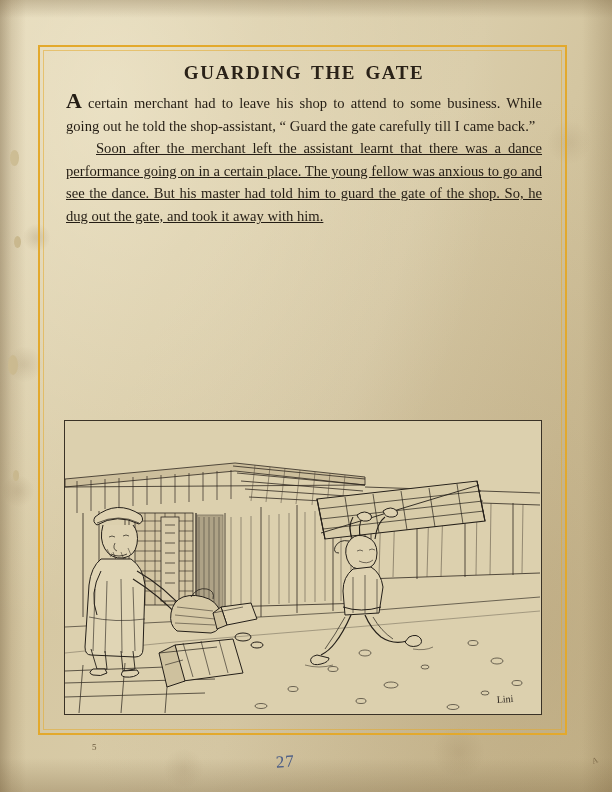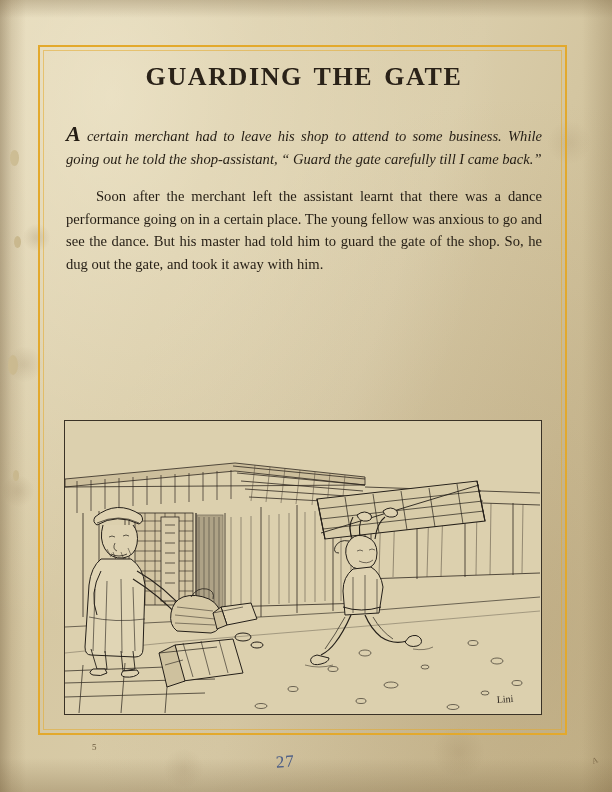--- a/index.html
+++ b/index.html
@@ -103,42 +103,41 @@
     left: 66px;
     top: 62px;
     width: 476px;
   }
 
   h1#title {
     margin: 0;
     padding: 0;
     text-align: center;
     font-family: "Liberation Serif", serif;
-    font-size: 26px;
+    font-size: 19px;
     font-weight: bold;
     letter-spacing: 1.6px;
     color: #2a2218;
     word-spacing: 3px;
   }
 
   .para {
     margin: 0;
     color: #241d14;
     font-size: 14.6px;
     line-height: 1.55;
     text-align: justify;
     text-justify: inter-word;
   }
   .para.p1 {
-    margin-top: 31px;
-    font-style: italic;
+    margin-top: 6px;
   }
   .para.p2, .para.p3 {
-    margin-top: 15px;
     text-indent: 30px;
+    text-decoration: underline;
   }
   .dropcap {
     font-size: 22px;
     font-weight: bold;
     line-height: 1;
     color: #241d14;
   }
 
   
   #illustration {

